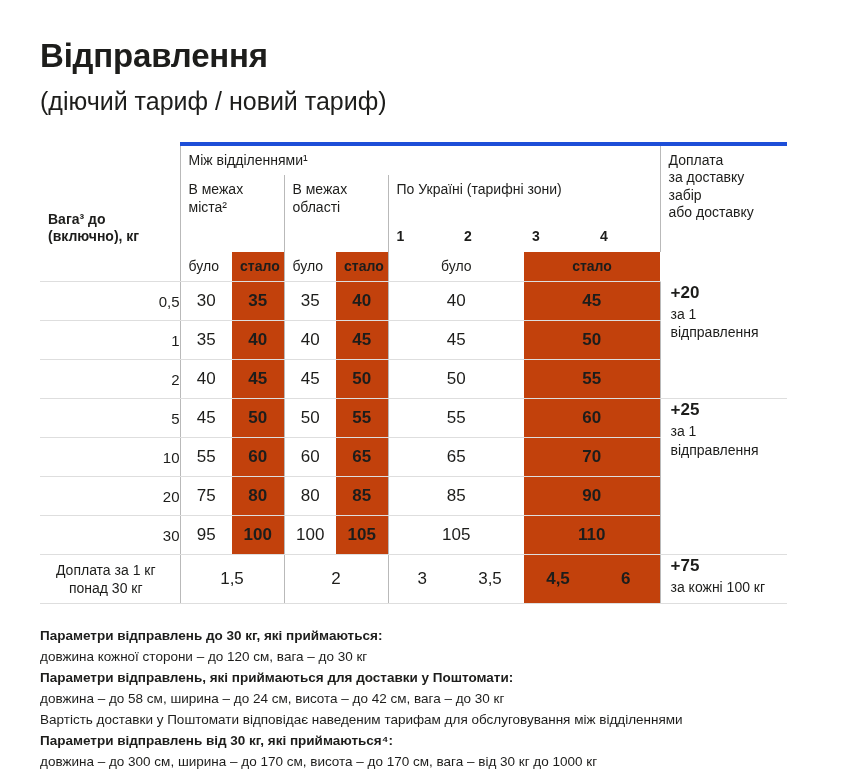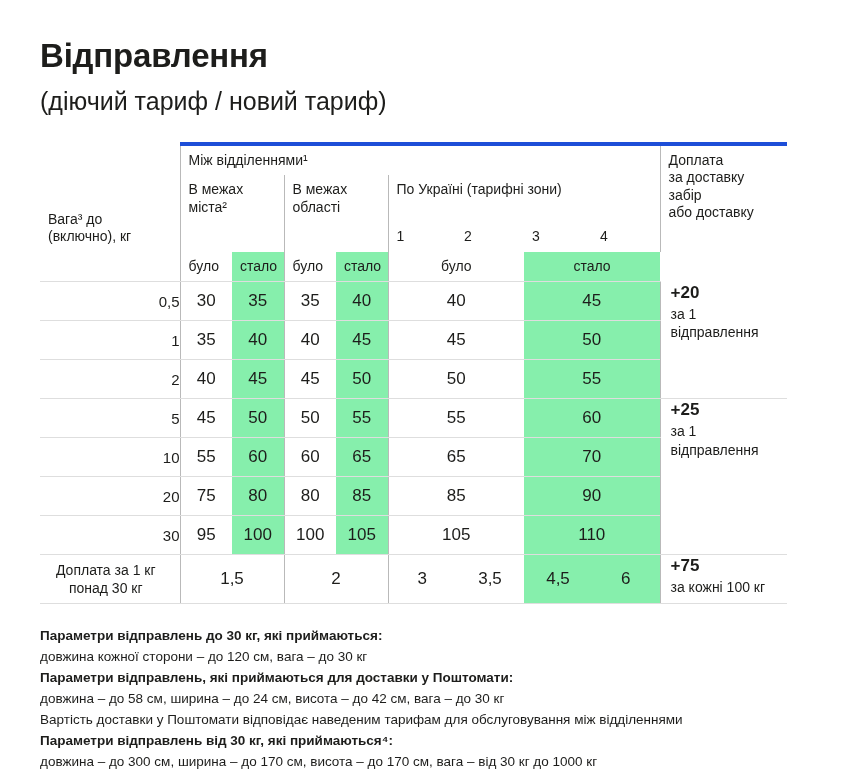--- a/index.html
+++ b/index.html
@@ -50,26 +50,27 @@
     vertical-align: middle;
   }
   .hdr {
     font-size: 14px;
     line-height: 1.25;
     padding: 6px 8px 6px 8px !important;
     vertical-align: top !important;
   }
   .hdr-bottom {
     vertical-align: bottom !important;
+    font-weight: bold;
   }
   .b-top { border-top: 4px solid #1d4ed8; }
   .b-bot { border-bottom: 1px solid #b9b9b9; }
   .b-left { border-left: 1px solid #b9b9b9; }
 
-  .teal { background: #86efac; }
+  .teal { background: #c2410c; font-weight: bold; }
   .num {
     text-align: center;
     font-size: 17px;
     height: 38px;
   }
   .numleft {
     text-align: right;
     font-size: 15px;
     padding-left: 8px !important;
   }

